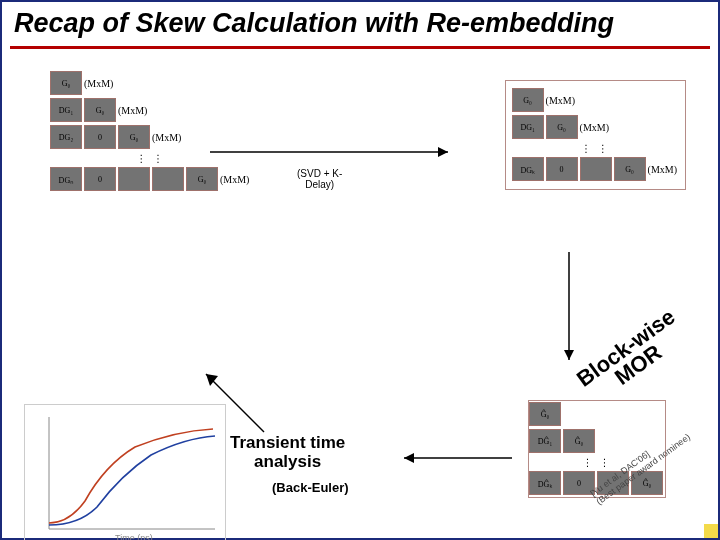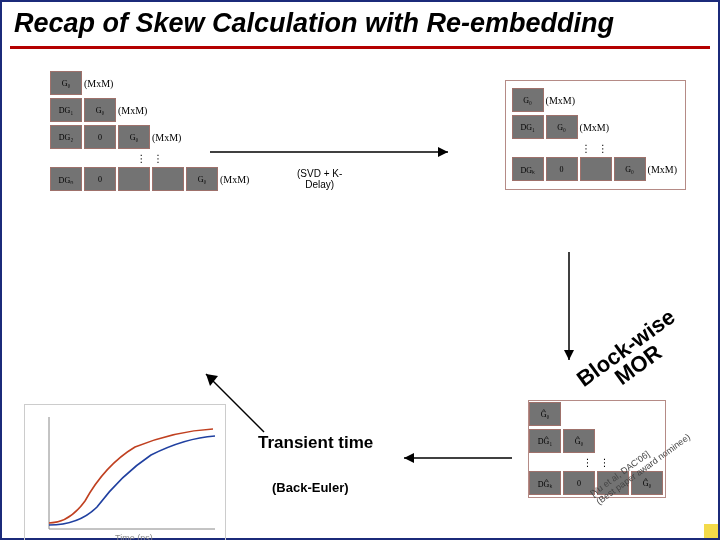--- a/index.html
+++ b/index.html
@@ -7,21 +7,21 @@
   .title{position:absolute;left:12px;top:6px;font-size:27px;font-weight:bold;font-style:italic;color:#000}
   .title-underline{position:absolute;left:8px;top:44px;width:700px;height:3px;background:#b40000}
   .matrix-stack{position:absolute}
   .mrow{display:flex;align-items:center;height:26px;margin-bottom:1px}
   .mcell{background:#737373;border:1px solid #9e716b;min-width:24px;height:22px;display:flex;align-items:center;justify-content:center;font-size:8px;font-family:Liberation Serif, serif;margin-right:2px;padding:0 3px}
   .dimlbl{font-size:10px;font-family:"Times New Roman",serif;margin-right:2px}
   .vdots{font-size:10px;letter-spacing:2px;padding:2px 0;text-align:center;width:100%}
   .cluster-lbl{position:absolute;left:278px;top:124px;text-align:center;font-weight:bold;font-size:17px;line-height:1.05}
   .method1{position:absolute;left:295px;top:166px;text-align:center;font-weight:normal;font-size:10px;line-height:1.1}
   .kn{position:absolute;left:290px;top:225px;font-size:21px;font-weight:bold}
-  .transient{position:absolute;left:256px;top:432px;text-align:center;font-weight:bold;font-size:17px;line-height:1.1}
+  .transient{position:absolute;left:228px;top:432px;text-align:center;font-weight:bold;font-size:17px;line-height:1.1}
   .backeuler{position:absolute;left:270px;top:478px;font-weight:bold;font-size:13px}
   .delay-box{position:absolute;left:22px;top:402px;width:200px;height:140px;border:1px solid #ccc}
   .delay-txt{position:absolute;left:34px;top:432px;font-size:15px}
   .xlabel{position:absolute;left:90px;bottom:2px;font-size:9px;color:#888}
   .blockwise{position:absolute;right:28px;top:334px;transform:rotate(-36deg);font-weight:bold;font-size:22px;text-align:center;line-height:0.95}
   .blockwise .l2{font-size:22px}
   .citation{position:absolute;right:20px;bottom:62px;transform:rotate(-36deg);font-size:9px;color:#444;line-height:1.1;text-align:left}
   .yellow-bar{position:absolute;right:0;bottom:0;width:14px;height:14px;background:#f3da4a}
   svg.arrow{position:absolute}
   .rbox{position:absolute;border:1px solid #b58b86}
@@ -100,20 +100,21 @@
     </div>
 
   <div class="method1">
     <div>(SVD + K-</div>
     <div>Delay)</div>
   </div>
 
 
   <div class="transient">
     <div>Transient time</div>
+    <div>analysis</div>
   </div>
   <div class="backeuler">(Back-Euler)</div>
 
   <div class="delay-box">
     <svg width="200" height="140">
       <line x1="24" y1="12" x2="24" y2="124" stroke="#888" stroke-width="1"></line>
       <line x1="24" y1="124" x2="190" y2="124" stroke="#888" stroke-width="1"></line>
       <path d="M24 118 Q44 118 60 96 Q80 60 110 42 Q150 26 188 24" stroke="#c04020" stroke-width="1.6" fill="none"></path>
       <path d="M24 120 Q54 120 72 102 Q96 70 126 50 Q160 33 190 31" stroke="#2040a0" stroke-width="1.6" fill="none"></path>
     </svg>

